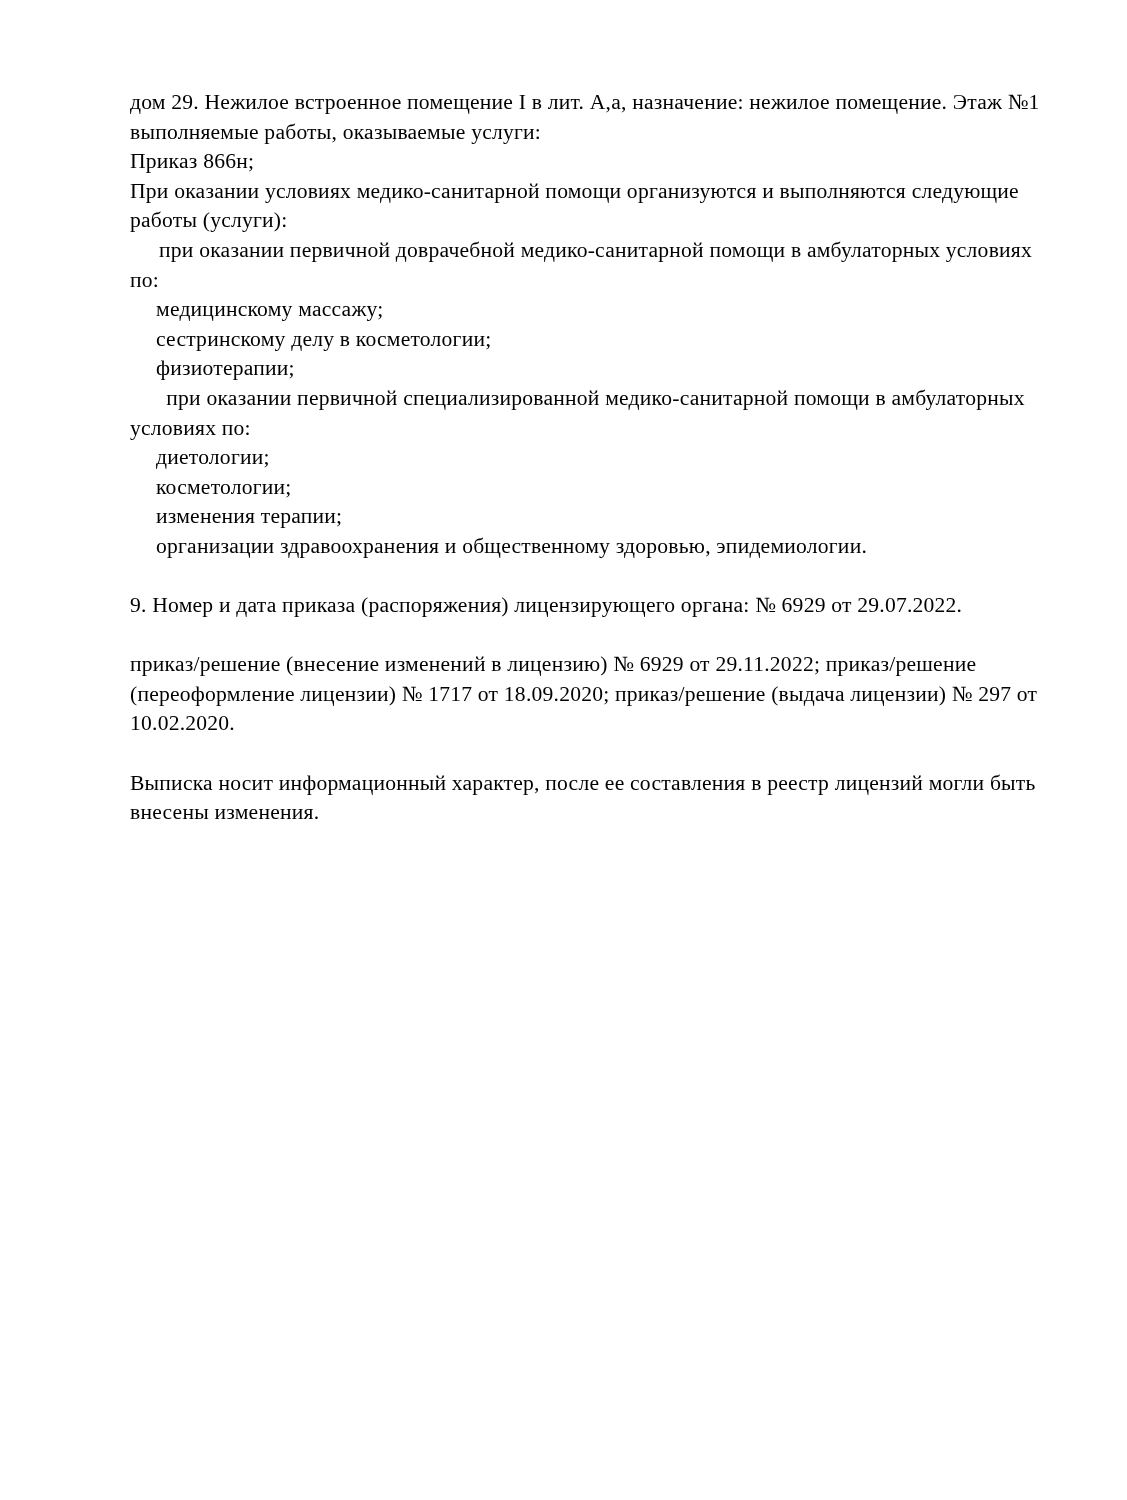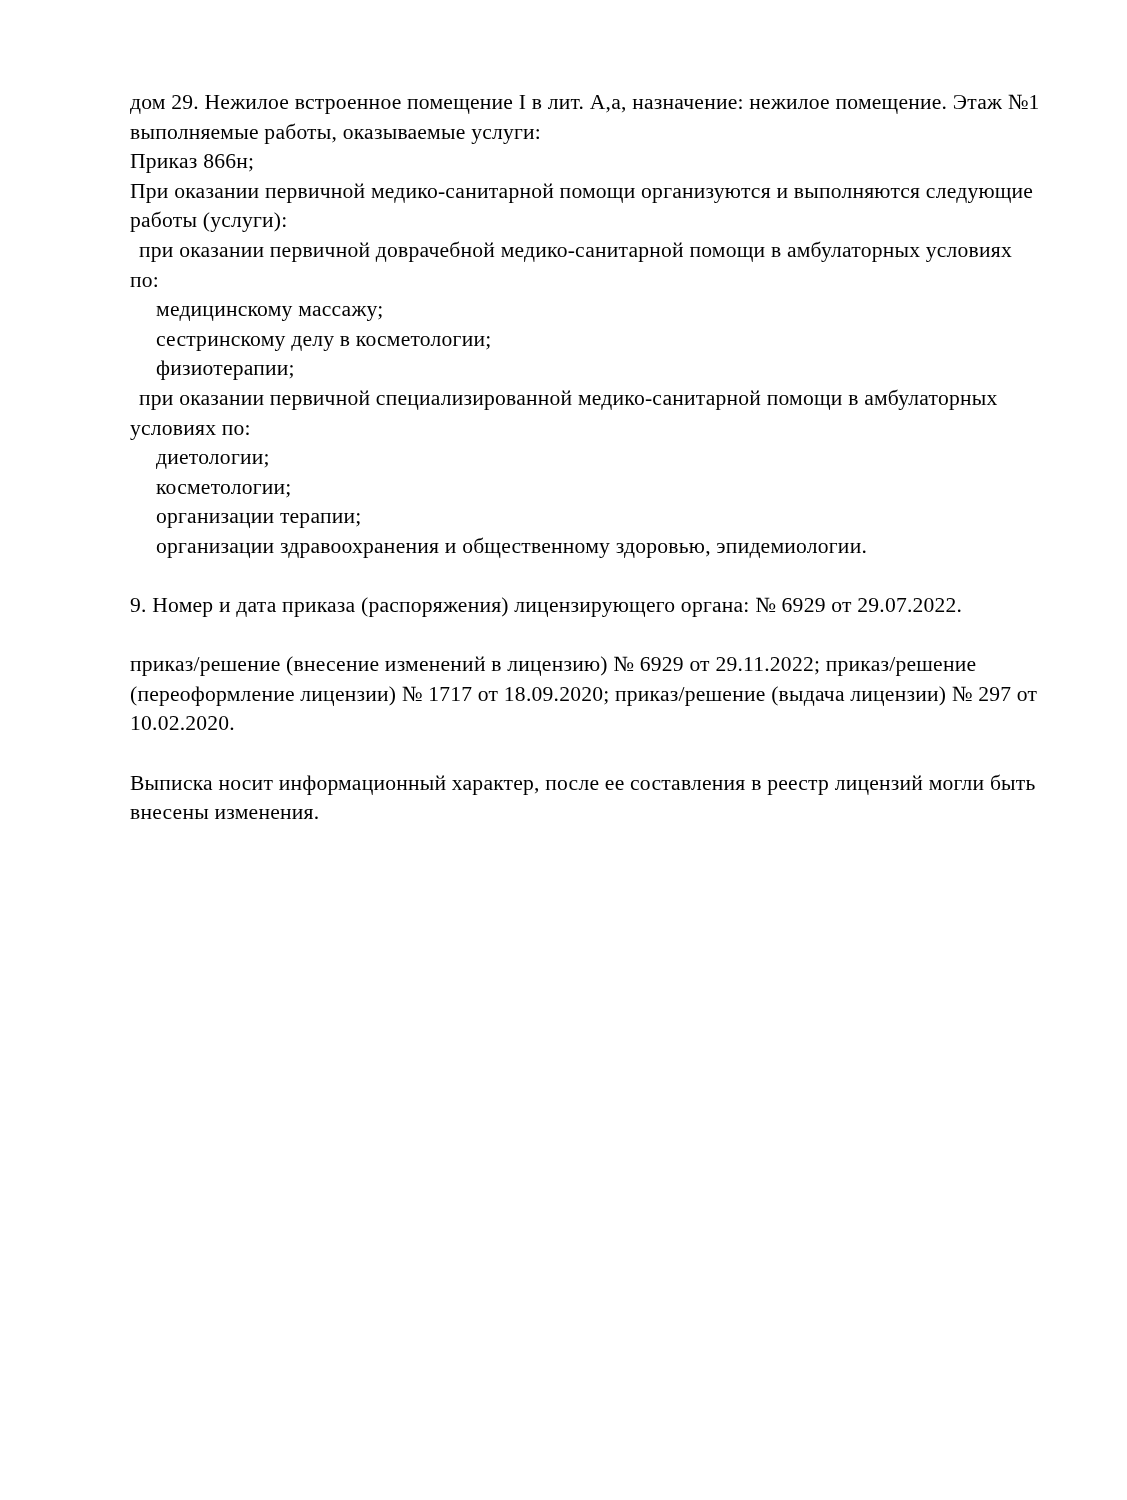--- a/index.html
+++ b/index.html
@@ -31,21 +31,21 @@
     width: 922px;
   }
   .line {
     font-size: 21.6px;
     line-height: 29.6px;
     letter-spacing: 0.01em;
     white-space: pre;
     text-align: left;
   }
   .indent-0  { padding-left: 0; }
-  .indent-1  { padding-left: 9px; }
+  .indent-1  { padding-left: 9px; text-align: center; }
   .indent-2  { padding-left: 26px; }
 
   .gap-sm { height: 29.6px; }
 
   .block { margin: 0; padding: 0; }
 </style>
 </head>
 <body>
 
 <div class="page">
@@ -53,38 +53,38 @@
   <div class="doc-body">
 
     <div class="block">
       <div class="line indent-0">дом 29. Нежилое встроенное помещение I в лит. А,а, назначение: нежилое помещение. Этаж №1</div>
       <div class="line indent-0">выполняемые работы, оказываемые услуги:</div>
     </div>
 
     <div class="line indent-0">Приказ 866н;</div>
 
     <div class="block">
-      <div class="line indent-0">При оказании первичной медико-санитарной помощи организуются и выполняются следующие</div>
+      <div class="line indent-0">При оказании условиях медико-санитарной помощи организуются и выполняются следующие</div>
       <div class="line indent-0">работы (услуги):</div>
     </div>
 
     <div class="block">
       <div class="line indent-1">при оказании первичной доврачебной медико-санитарной помощи в амбулаторных условиях</div>
       <div class="line indent-0">по:</div>
       <div class="line indent-2">медицинскому массажу;</div>
       <div class="line indent-2">сестринскому делу в косметологии;</div>
       <div class="line indent-2">физиотерапии;</div>
     </div>
 
     <div class="block">
       <div class="line indent-1">при оказании первичной специализированной медико-санитарной помощи в амбулаторных</div>
       <div class="line indent-0">условиях по:</div>
       <div class="line indent-2">диетологии;</div>
       <div class="line indent-2">косметологии;</div>
-      <div class="line indent-2">организации терапии;</div>
+      <div class="line indent-2">изменения терапии;</div>
       <div class="line indent-2">организации здравоохранения и общественному здоровью, эпидемиологии.</div>
     </div>
 
     <div class="gap-sm"></div>
 
     <div class="block">
       <div class="line indent-0">9. Номер и дата приказа (распоряжения) лицензирующего органа: № 6929 от 29.07.2022.</div>
     </div>
 
     <div class="gap-sm"></div>

